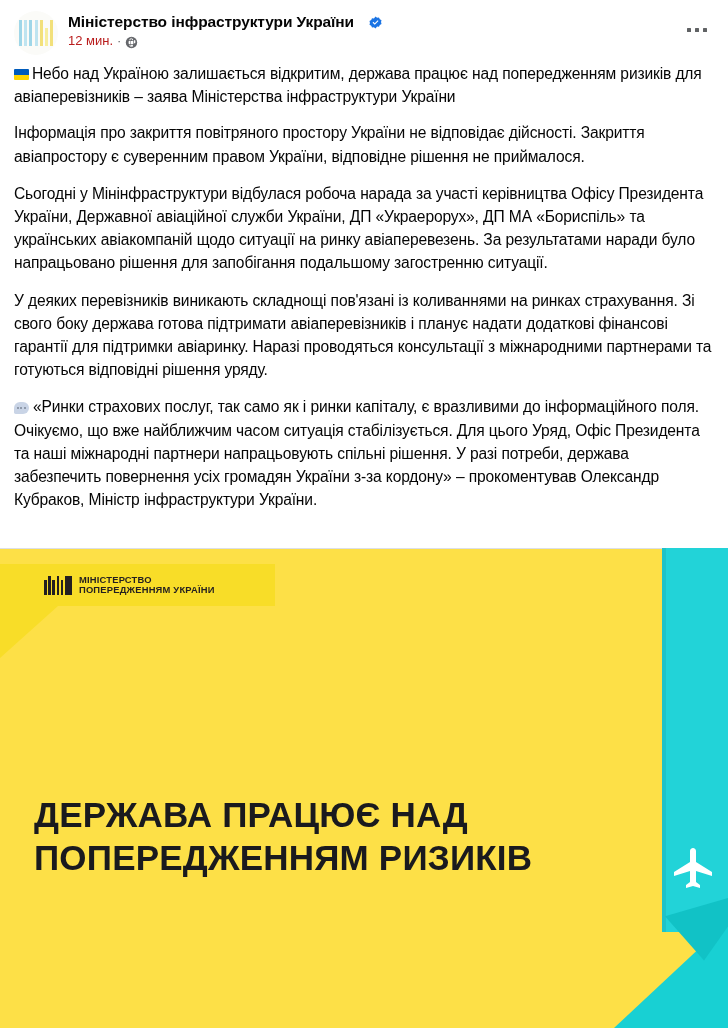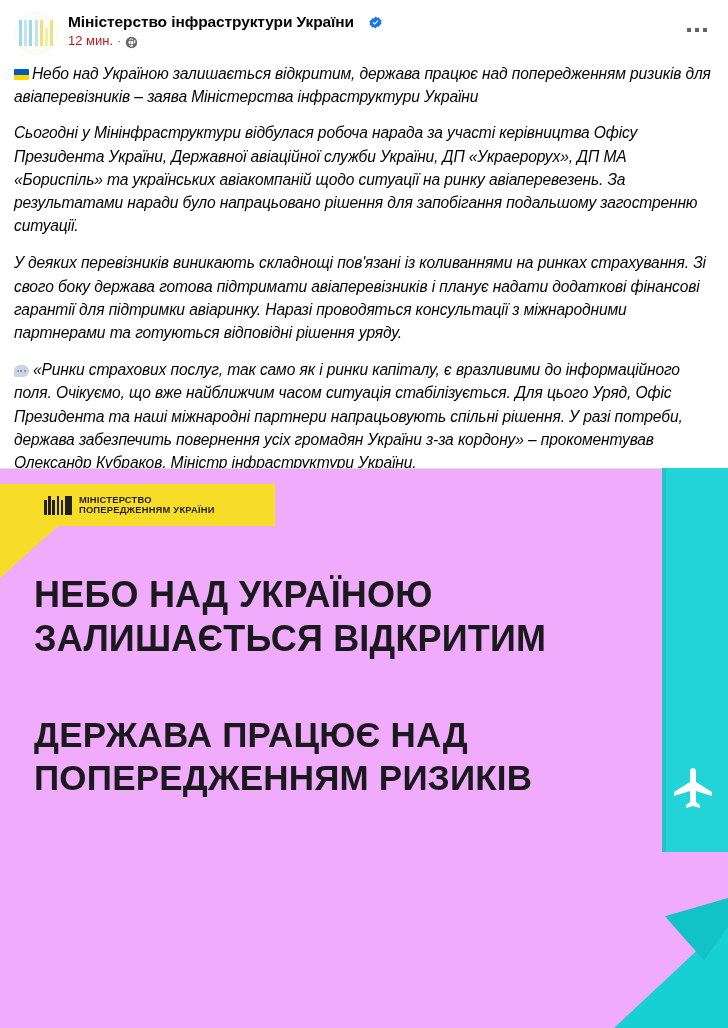--- a/index.html
+++ b/index.html
@@ -56,21 +56,20 @@
     position:absolute; right:14px; top:20px;
     width:34px; height:20px;
     display:flex; align-items:center; justify-content:center; gap:4px;
     cursor:pointer;
   }
   .more-btn i { width:4px; height:4px; background:#606264; display:block; border-radius:0.5px; }
 
   
   .post-body {
     padding:4px 14px 0 14px;
-    font-style:italic;
   }
   .para {
     font-size:15.6px;
     line-height:23.2px;
     color:#050505;
     margin-bottom:14px;
     letter-spacing:-0.15px;
     word-spacing:0.1px;
   }
   .para.lead { margin-bottom:13px; }
@@ -92,22 +91,22 @@
     position:absolute; top:4.5px; width:2px; height:2px; border-radius:50%;
     background:#7b8797;
   }
   .speech-emoji i:nth-child(1){ left:2.5px; }
   .speech-emoji i:nth-child(2){ left:6.3px; }
   .speech-emoji i:nth-child(3){ left:10.1px; }
 
   
   .post-image {
     position:absolute; left:0; right:0; bottom:0;
-    height:560px; width:728px;
-    background:#f0abfc;
+    height:480px; width:728px;
+    background:#fde047;
     overflow:hidden;
   }
   .img-sep { position:absolute; top:0; left:0; width:100%; height:1px; background:#dcdfe6; }
 
   
   .cyan-bar {
     position:absolute; top:0; right:0;
     width:62px; height:384px;
     background:#22d3d8;
   }
@@ -235,20 +234,21 @@
   </div>
 
   <div class="post-body">
 
     <p class="para lead">
       <span class="flag-emoji">
         <span class="top"></span><span class="bot"></span>
       </span><span>Небо над Україною залишається відкритим, держава працює над попередженням ризиків для авіаперевізників – заява Міністерства інфраструктури України</span>
     </p>
 
+    <p class="para">Інформація про закриття повітряного простору України не відповідає дійсності. Закриття авіапростору є суверенним правом України, відповідне рішення не приймалося.</p>
 
     <p class="para">Сьогодні у Мінінфраструктури відбулася робоча нарада за участі керівництва Офісу Президента України, Державної авіаційної служби України, ДП «Украерорух», ДП МА «Бориспіль» та українських авіакомпаній щодо ситуації на ринку авіаперевезень. За результатами наради було напрацьовано рішення для запобігання подальшому загостренню ситуації.</p>
 
 
     <p class="para">У деяких перевізників виникають складнощі пов'язані із коливаннями на ринках страхування. Зі свого боку держава готова підтримати авіаперевізників і планує надати додаткові фінансові гарантії для підтримки авіаринку. Наразі проводяться консультації з міжнародними партнерами та готуються відповідні рішення уряду.</p>
 
     <p class="para last">
       <span class="speech-emoji">
         <i></i><i></i><i></i>
       </span><span>«Ринки страхових послуг, так само як і ринки капіталу, є вразливими до інформаційного поля. Очікуємо, що вже найближчим часом ситуація стабілізується. Для цього Уряд, Офіс Президента та наші міжнародні партнери напрацьовують спільні рішення. У разі потреби, держава забезпечить повернення усіх громадян України з-за кордону» – прокоментував Олександр Кубраков, Міністр інфраструктури України.</span>
@@ -274,24 +274,20 @@
             <i class="m5"></i>
             <i class="wide"></i>
         </div>
         <div class="banner-text">
           <span>МІНІСТЕРСТВО</span>
           <span>ПОПЕРЕДЖЕННЯМ УКРАЇНИ</span>
         </div>
       </div>
     </div>
 
-    <div class="img-headline-1">
-      <div class="hl">НЕБО НАД УКРАЇНОЮ</div>
-      <div class="hl">ЗАЛИШАЄТЬСЯ ВІДКРИТИМ</div>
-    </div>
 
     <div class="img-headline-2">
       <div class="hl h2">ДЕРЖАВА ПРАЦЮЄ НАД</div>
       <div class="hl h2">ПОПЕРЕДЖЕННЯМ РИЗИКІВ</div>
     </div>
 
     <div class="plane-icon">
       <svg viewBox="0 0 24 24">
         <path fill="#ffffff" d="M21 16v-2l-8-5V3.5c0-.83-.67-1.5-1.5-1.5S10 2.67 10 3.5V9l-8 5v2l8-2.5V19l-2 1.5V22l3.5-1 3.5 1v-1.5L13 19v-5.5l8 2.5z"></path>
       </svg>

